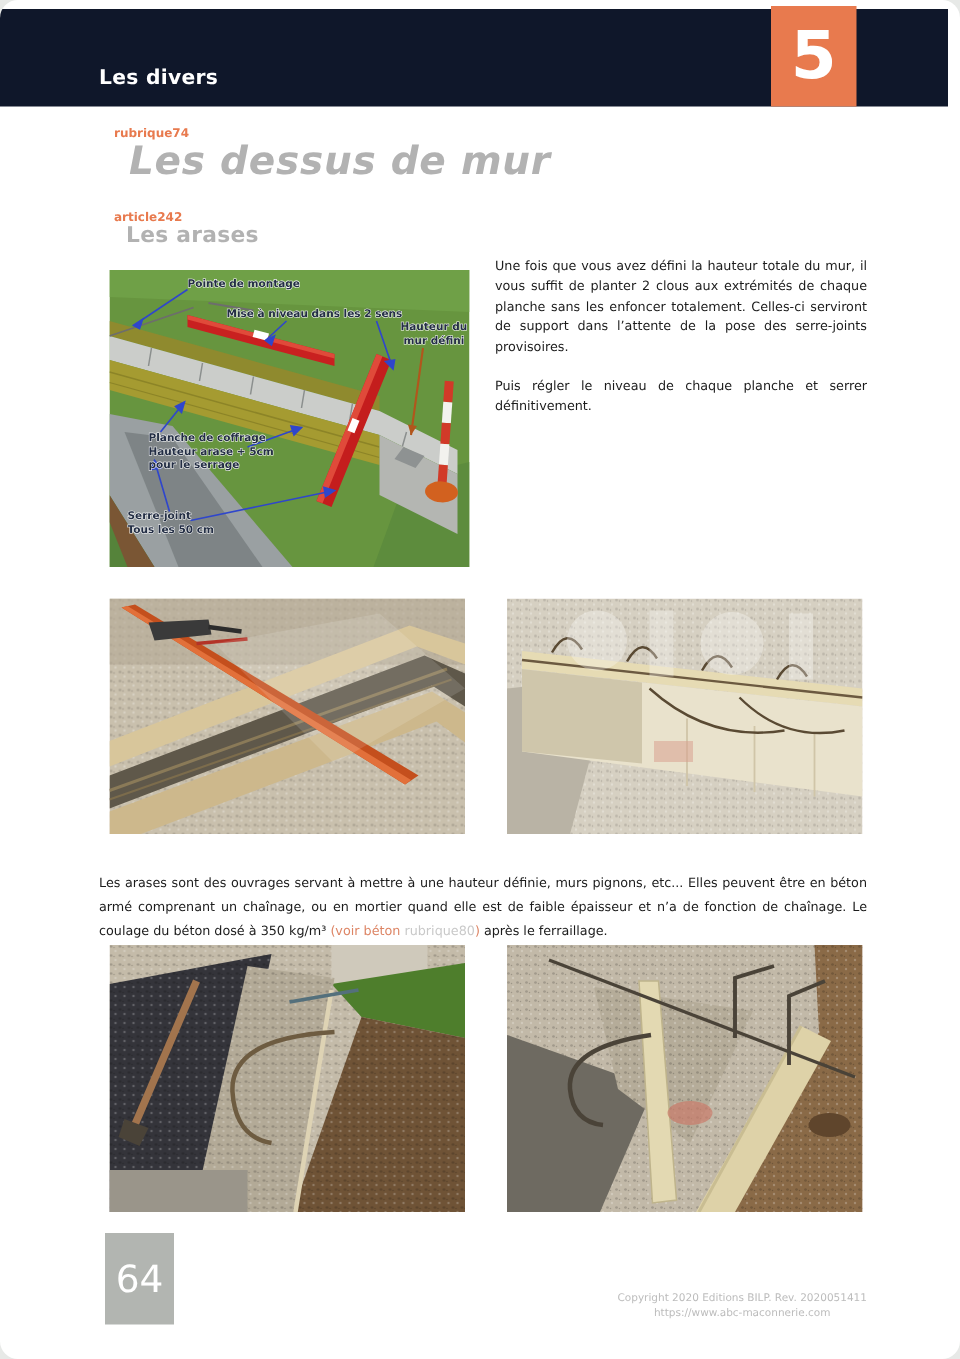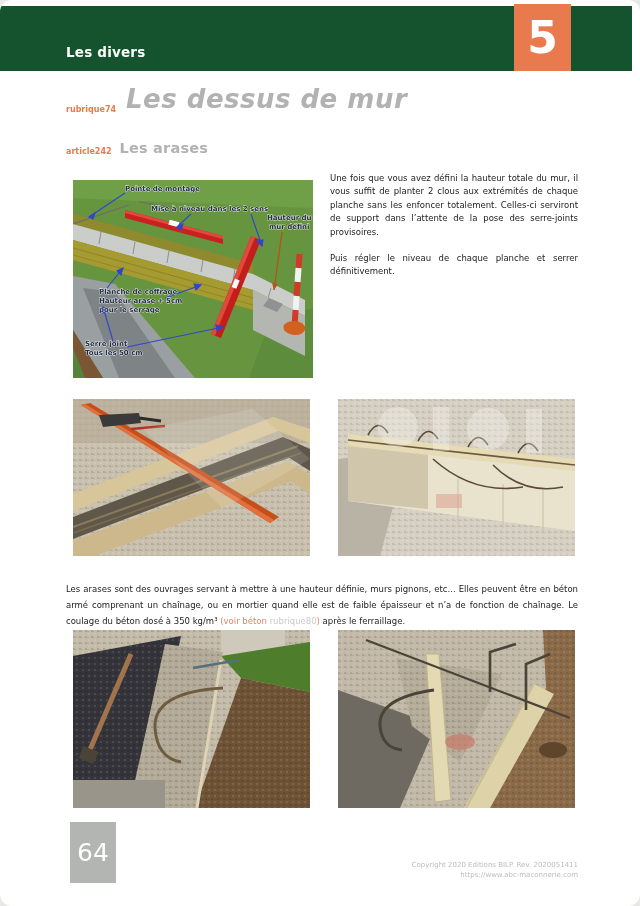--- a/index.html
+++ b/index.html
@@ -5,29 +5,29 @@
   html,body{margin:0;padding:0;}
   body{
     width:640px;height:906px;position:relative;
     background:#e7e9e7;
     font-family:"DejaVu Sans",sans-serif;
     -webkit-font-smoothing:antialiased;
   }
   .page{position:absolute;inset:0;background:#ffffff;border-radius:12px;overflow:hidden;}
 
   
-  .chapter-bar{position:absolute;left:0;top:6px;width:632px;height:65px;background:#14532d;}
+  .chapter-bar{position:absolute;left:0;top:6px;width:632px;height:65px;background:#0f172a;}
   .chapter-title{position:absolute;left:66px;bottom:11px;color:#ffffff;font-size:13.5px;font-weight:bold;letter-spacing:.2px;}
   .chapter-num{
     position:absolute;left:514px;top:4px;width:57px;height:67px;background:#e87a4e;
     color:#ffffff;font-size:44px;font-weight:bold;display:flex;align-items:center;justify-content:center;
   }
 
   
-  .head-row{position:absolute;left:66px;display:flex;align-items:flex-end;white-space:nowrap;}
+  .head-row{position:absolute;left:76px;display:flex;align-items:flex-start;white-space:nowrap;flex-direction:column;}
   .rubrique-row{top:84px;}
   .article-row{top:140px;}
   .ref-label{color:#e87a4e;font-size:8px;font-weight:bold;}
   .rubrique-title{margin:0 0 0 10px;font-size:26px;font-weight:bold;color:#b2b2b2;letter-spacing:.5px;font-style:italic;}
   .article-title{margin:0 12px 0 8px;font-size:14.5px;font-weight:bold;color:#b2b2b2;letter-spacing:.2px;}
 
   
   .fig{position:absolute;display:block;}
   .fig-diagram{left:73px;top:180px;width:240px;height:198px;}
   .fig-p1{left:73px;top:399px;width:237px;height:157px;}
@@ -43,21 +43,21 @@
     font-size:8.5px;line-height:16px;text-align:justify;color:#1c1c1c;
   }
   .link-orange{color:#dd8565;}
   .ref-gray{color:#c9c9c9;}
 
   
   .page-num-box{
     position:absolute;left:70px;top:822px;width:46px;height:61px;background:#b2b5b1;
     color:#ffffff;font-size:25px;display:flex;align-items:center;justify-content:center;
   }
-  .footer-text{position:absolute;right:62px;top:861px;text-align:right;font-size:7px;line-height:9.5px;color:#bcbcbc;}
+  .footer-text{position:absolute;right:62px;top:861px;text-align:center;font-size:7px;line-height:9.5px;color:#bcbcbc;}
   .footer-text a{color:#bcbcbc;text-decoration:none;}
 
   
   svg text{font-family:"DejaVu Sans",sans-serif;font-size:7px;font-weight:bold;fill:#232e44;
            stroke:#ffffff;stroke-width:.7px;paint-order:stroke;}
 </style>
 </head>
 <body>
 
 <div class="page">

